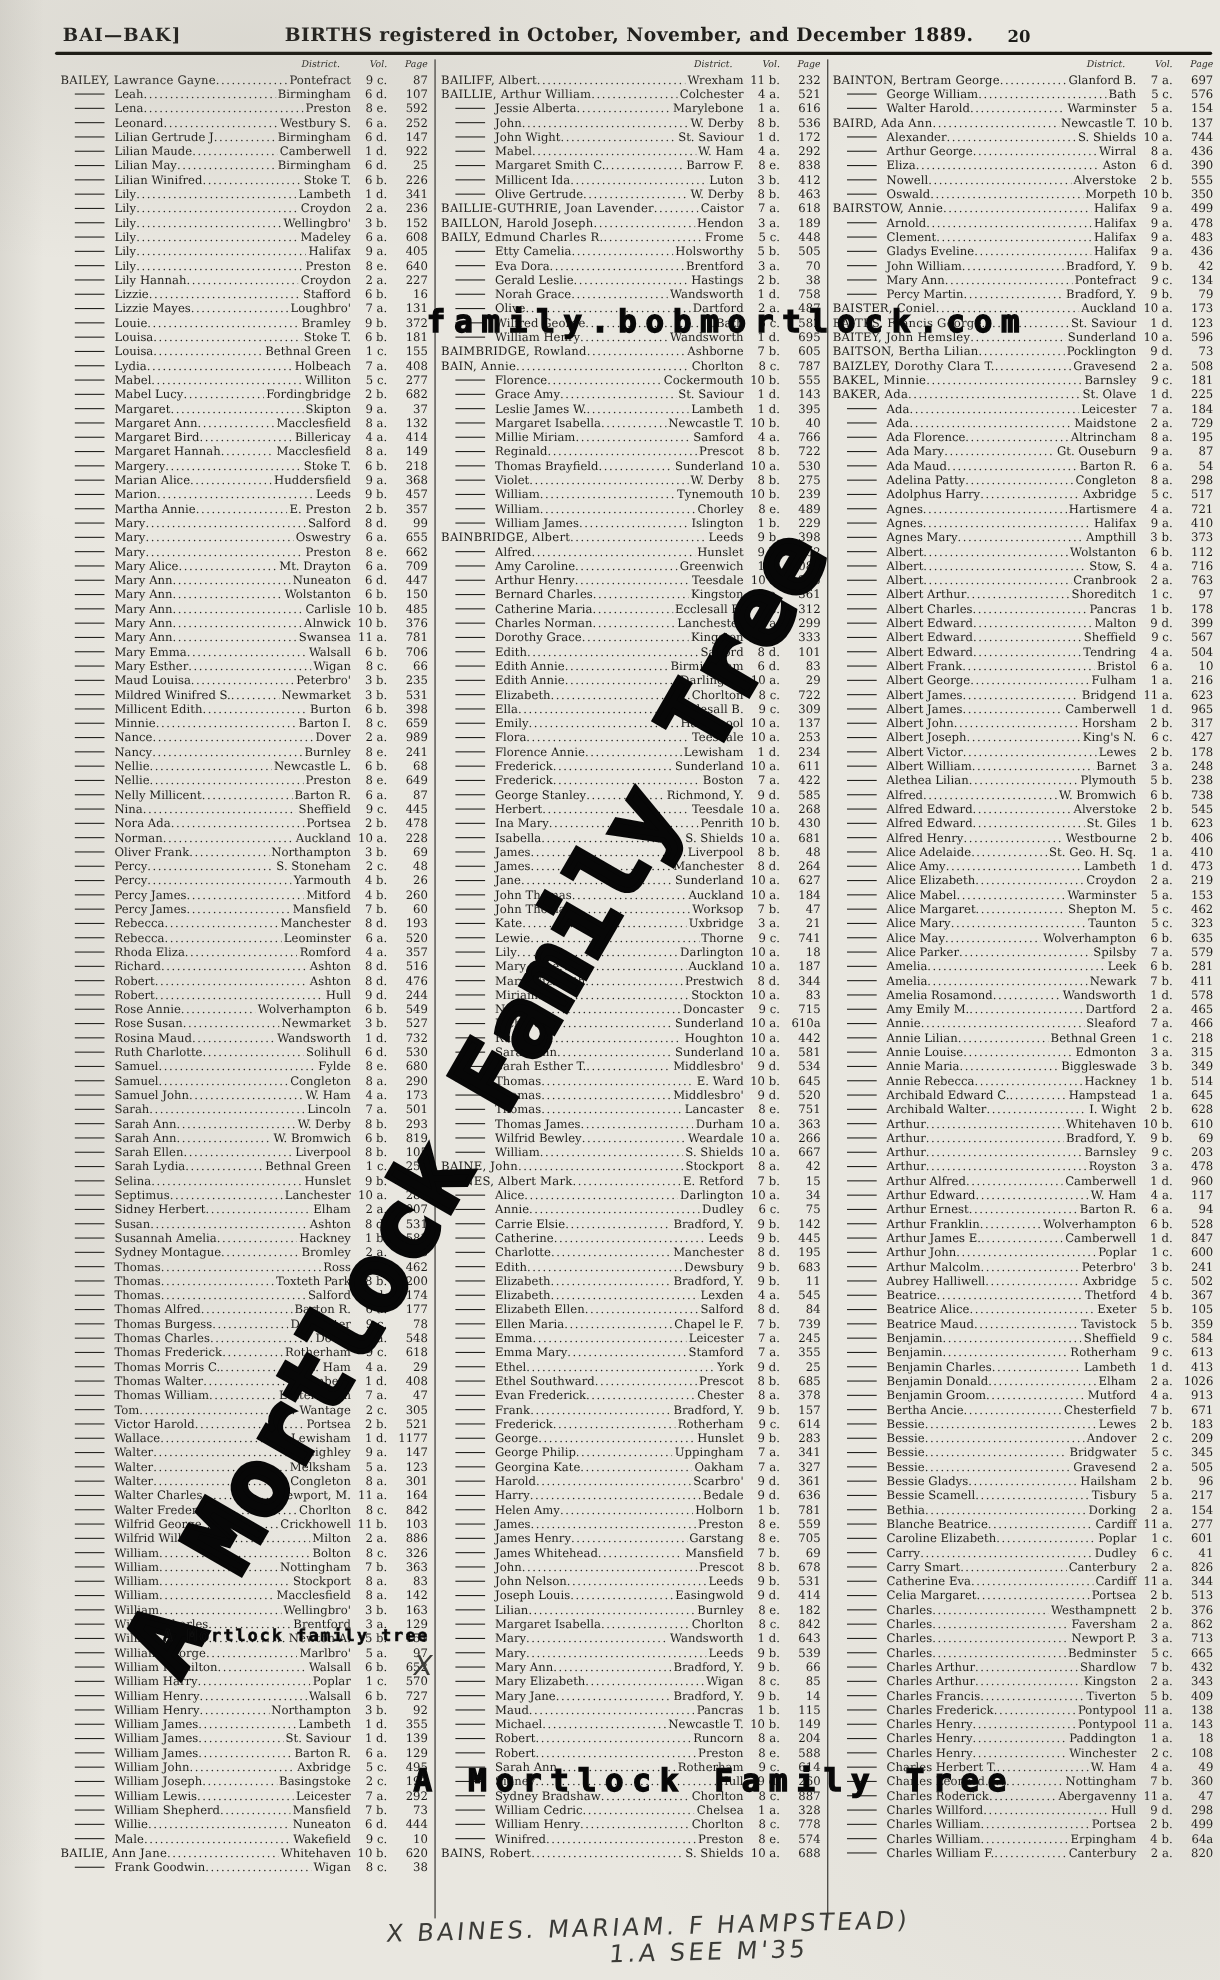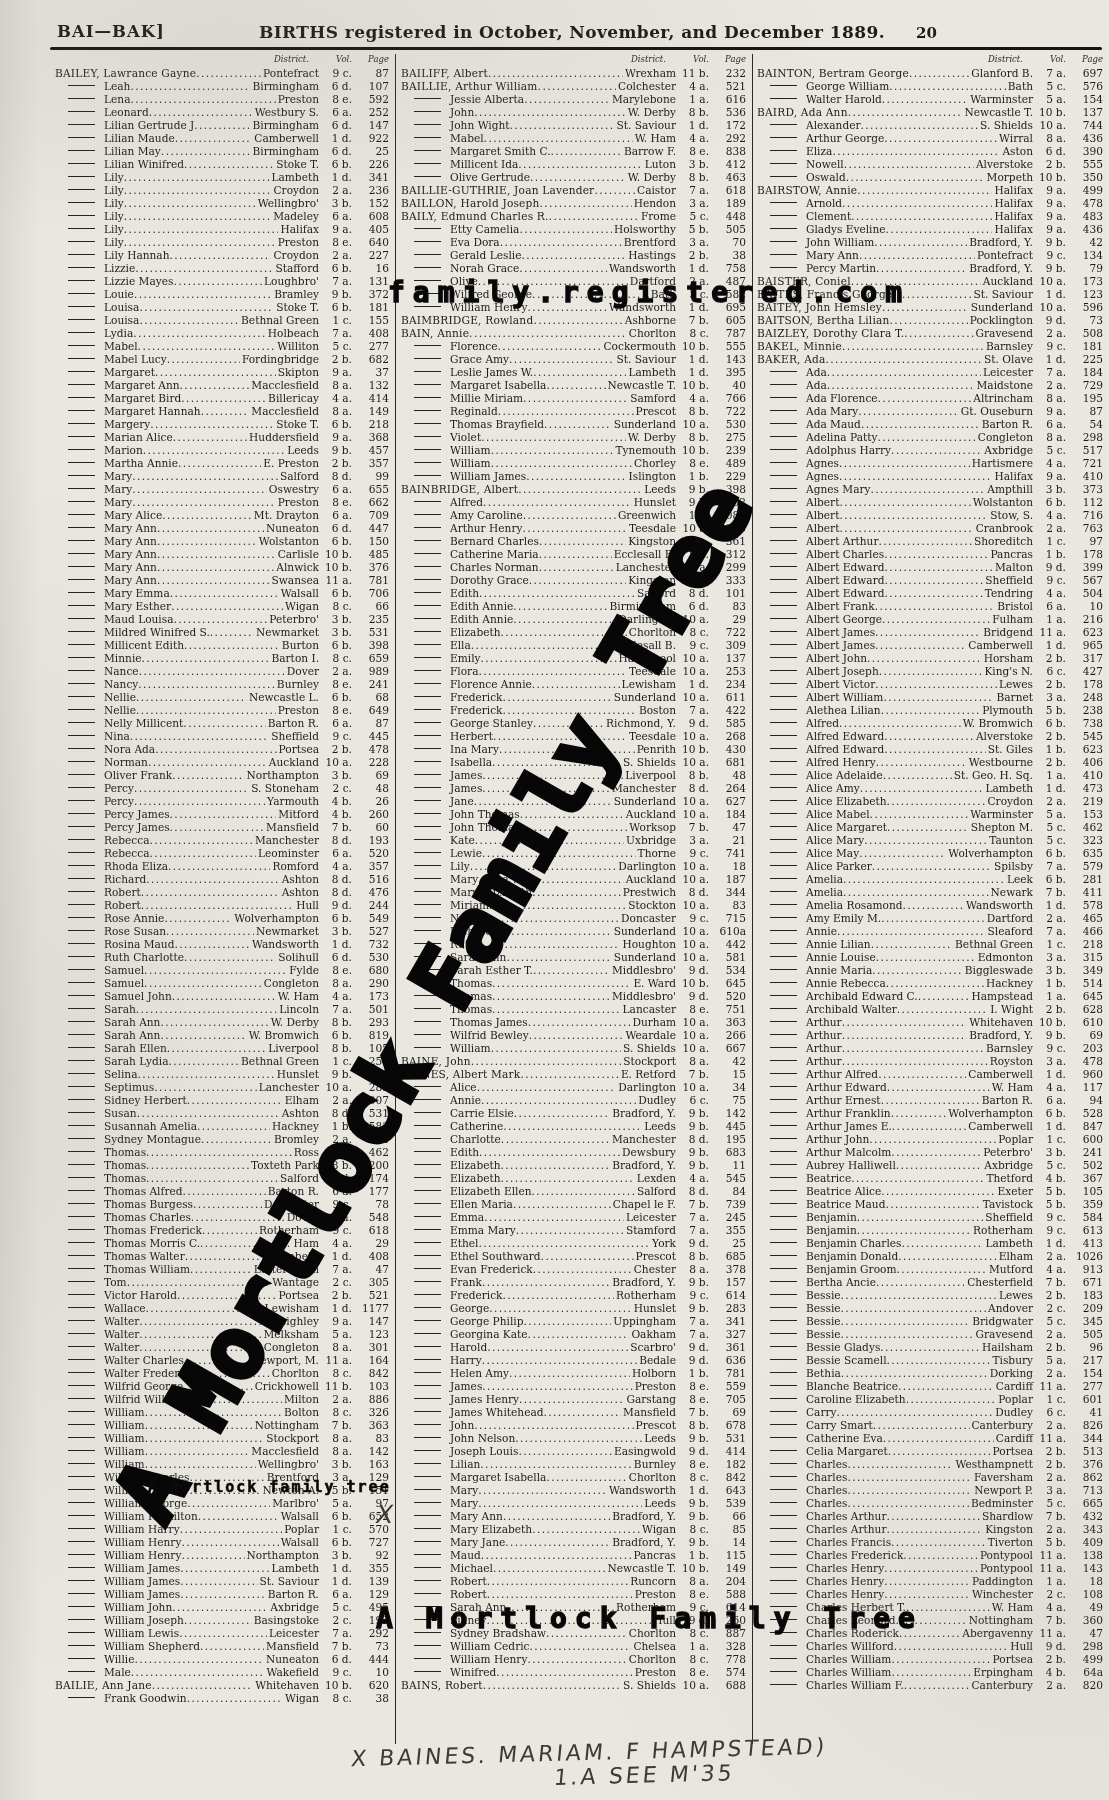--- a/index.html
+++ b/index.html
@@ -3077,21 +3077,21 @@
         <span class="name">Charles William F.</span>
         <span class="leader"></span>
         <span class="district">Canterbury</span>
         <span class="vol">2 a.</span>
         <span class="page">820</span>
       </div>
     </div>
 </div>
 
 <div class="wm" id="wm-big">A Mortlock Family Tree</div>
-<div class="wm" id="wm-url">family.registered.com</div>
+<div class="wm" id="wm-url">family.bobmortlock.com</div>
 <div class="wm" id="wm-small">A Mortlock Family Tree</div>
 <div class="wm" id="wm-tiny">A Mortlock family tree</div>
 
 <div class="hand" id="hand-x">X</div>
 <div class="hand" id="hand-note">
   <span class="l1">X BAINES. MARIAM. F HAMPSTEAD)</span>
   <span class="l2">1.A SEE M'35</span>
 </div>
 
 </body></html>

